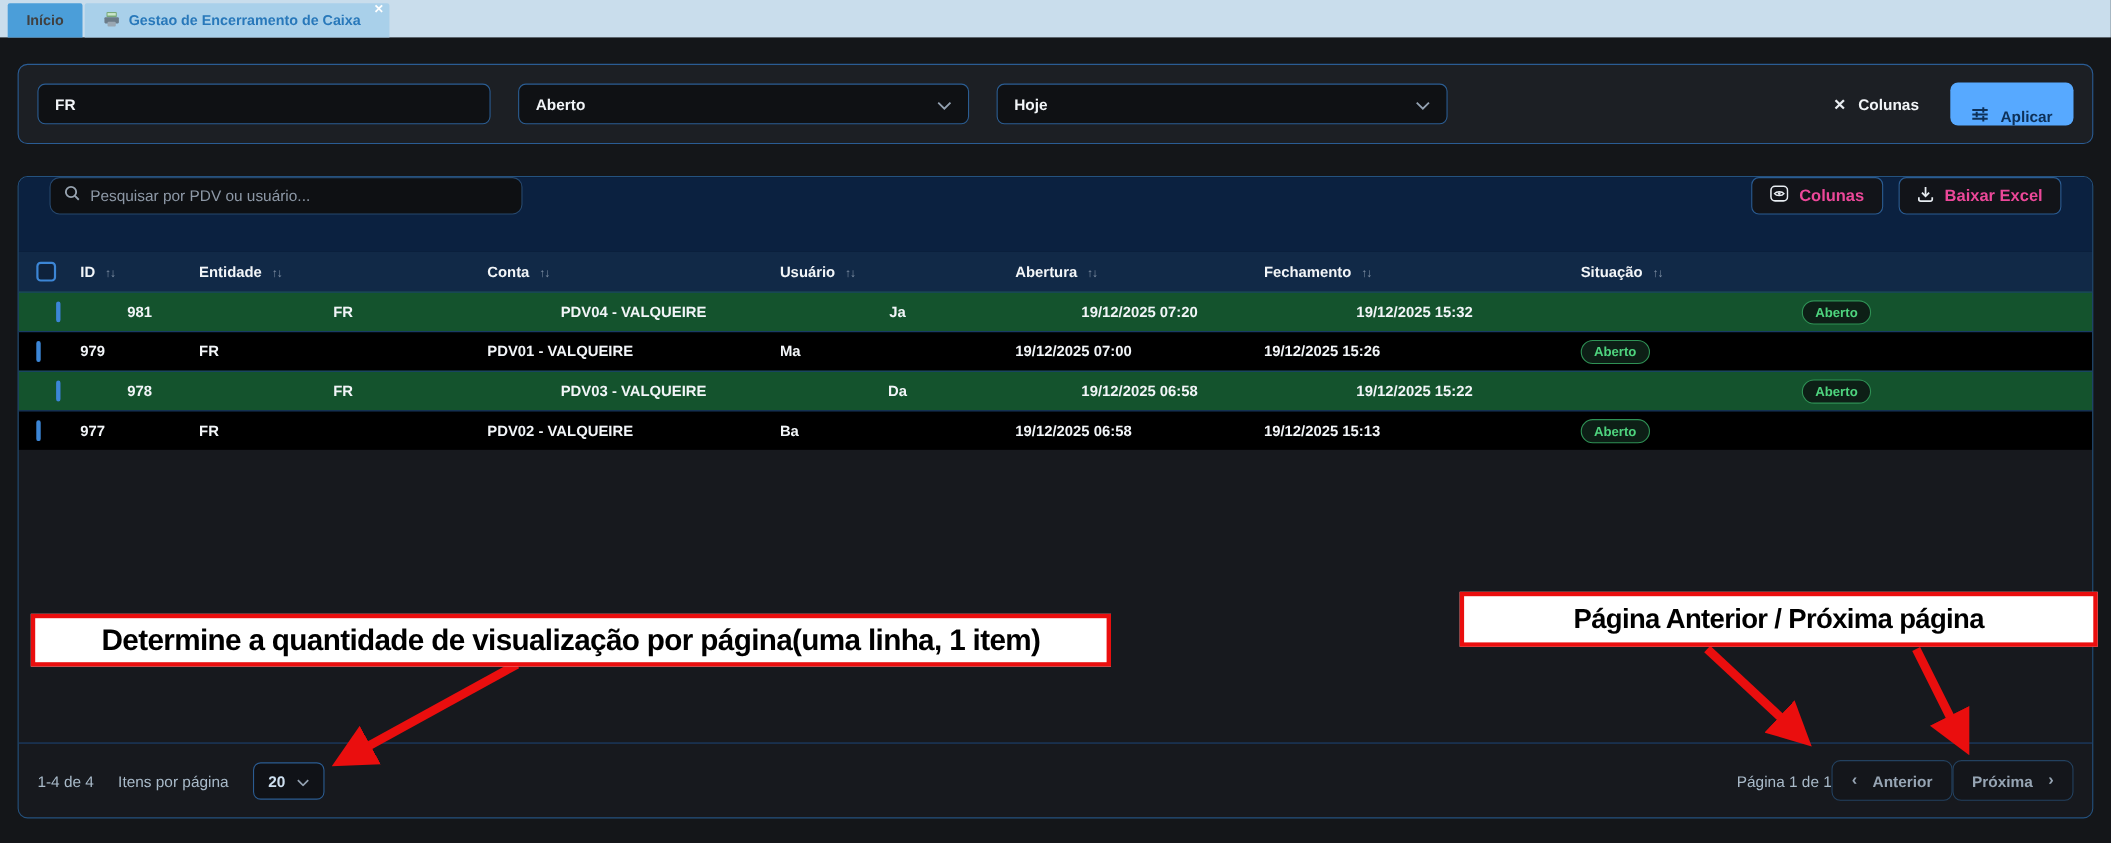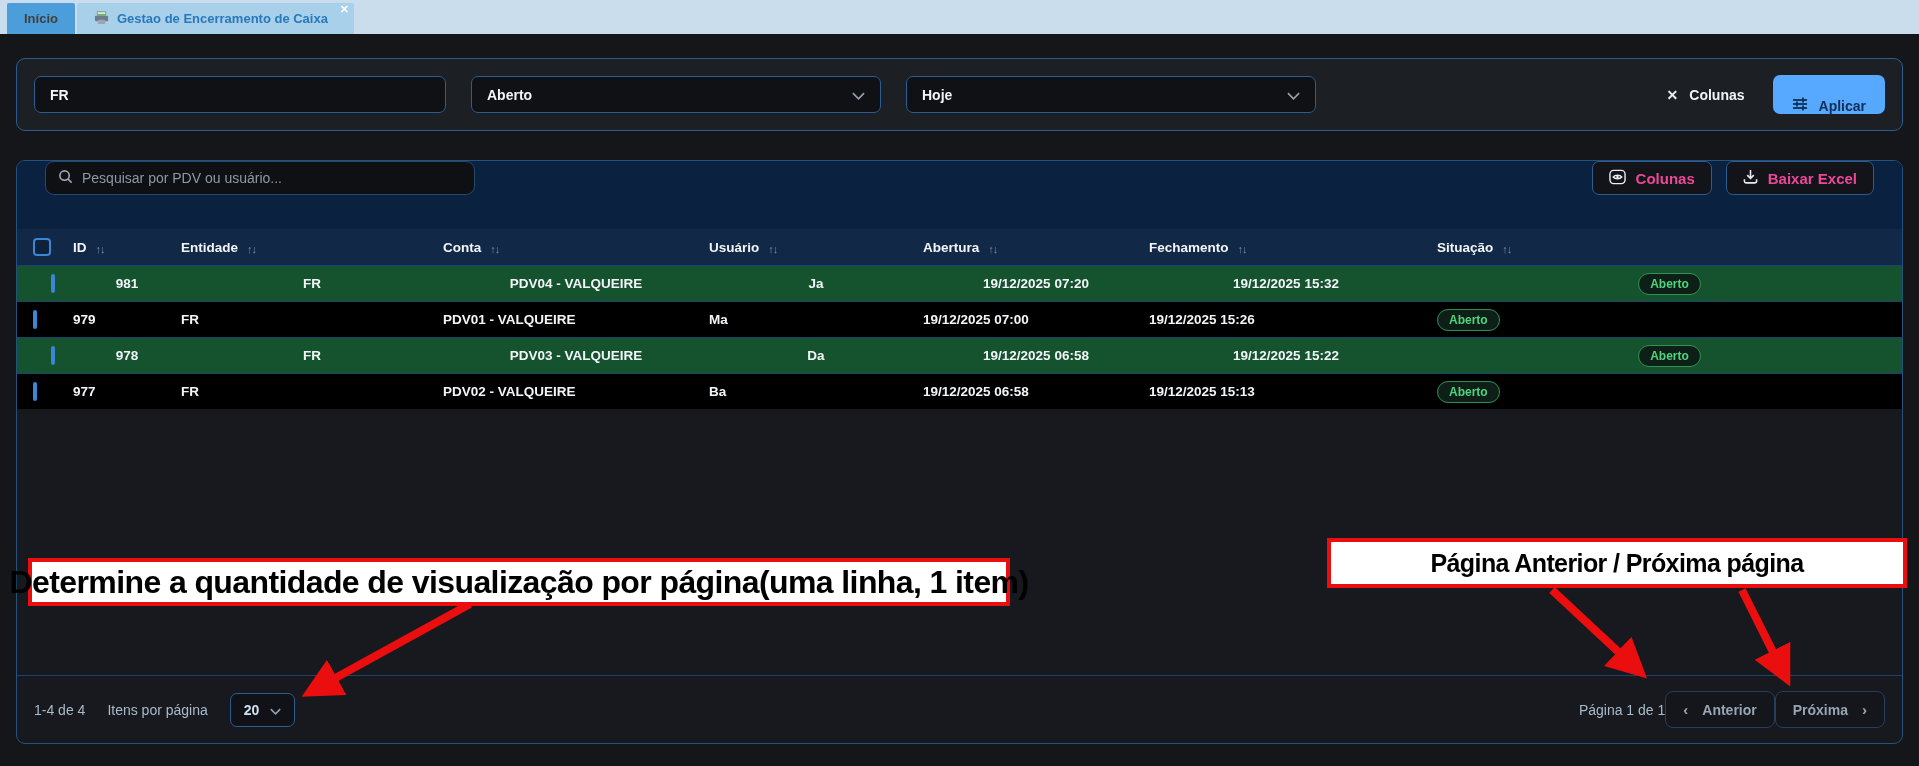--- a/index.html
+++ b/index.html
@@ -137,21 +137,21 @@
   }
   .pg-chevron { font-size: 15px; line-height: 1; }
 
   
   .note {
     position: absolute; background: #ffffff; border: 4px solid #ea0e0e;
     color: #000000; font-weight: bold;
     display: flex; align-items: center; justify-content: center;
     letter-spacing: -0.6px; white-space: nowrap; z-index: 20;
   }
-  .note1 { left: 28px; top: 558px; width: 982px; height: 48px; font-size: 32px; }
+  .note1 { left: 28px; top: 558px; width: 982px; height: 48px; font-size: 27px; }
   .note2 { left: 1327px; top: 538px; width: 580px; height: 50px; font-size: 25px; }
   .arrows { position: absolute; left: 0; top: 0; z-index: 15; pointer-events: none; }
 </style>
 </head>
 <body>
 
 <div class="tabbar">
   <div class="tab active">
     <span>Início</span>
   </div>

